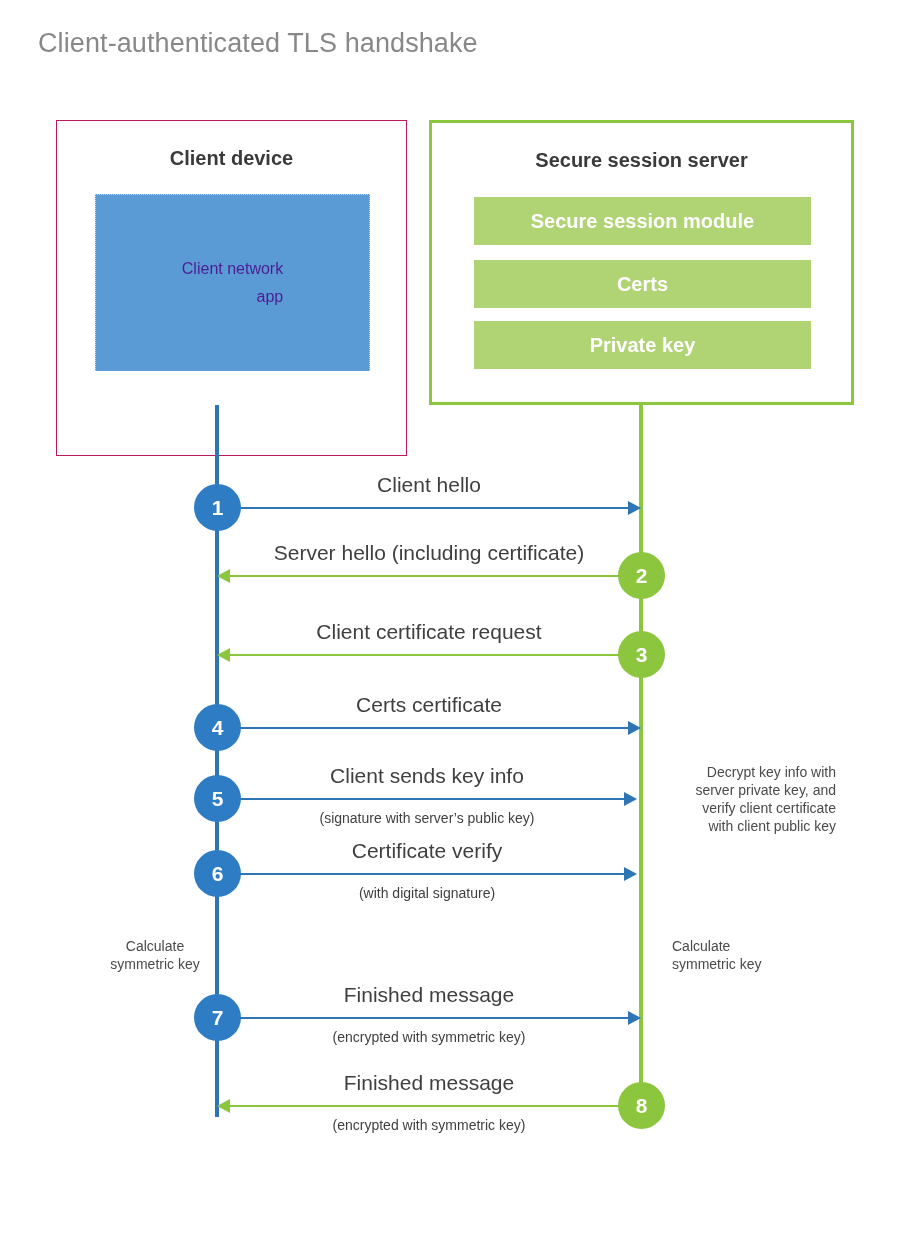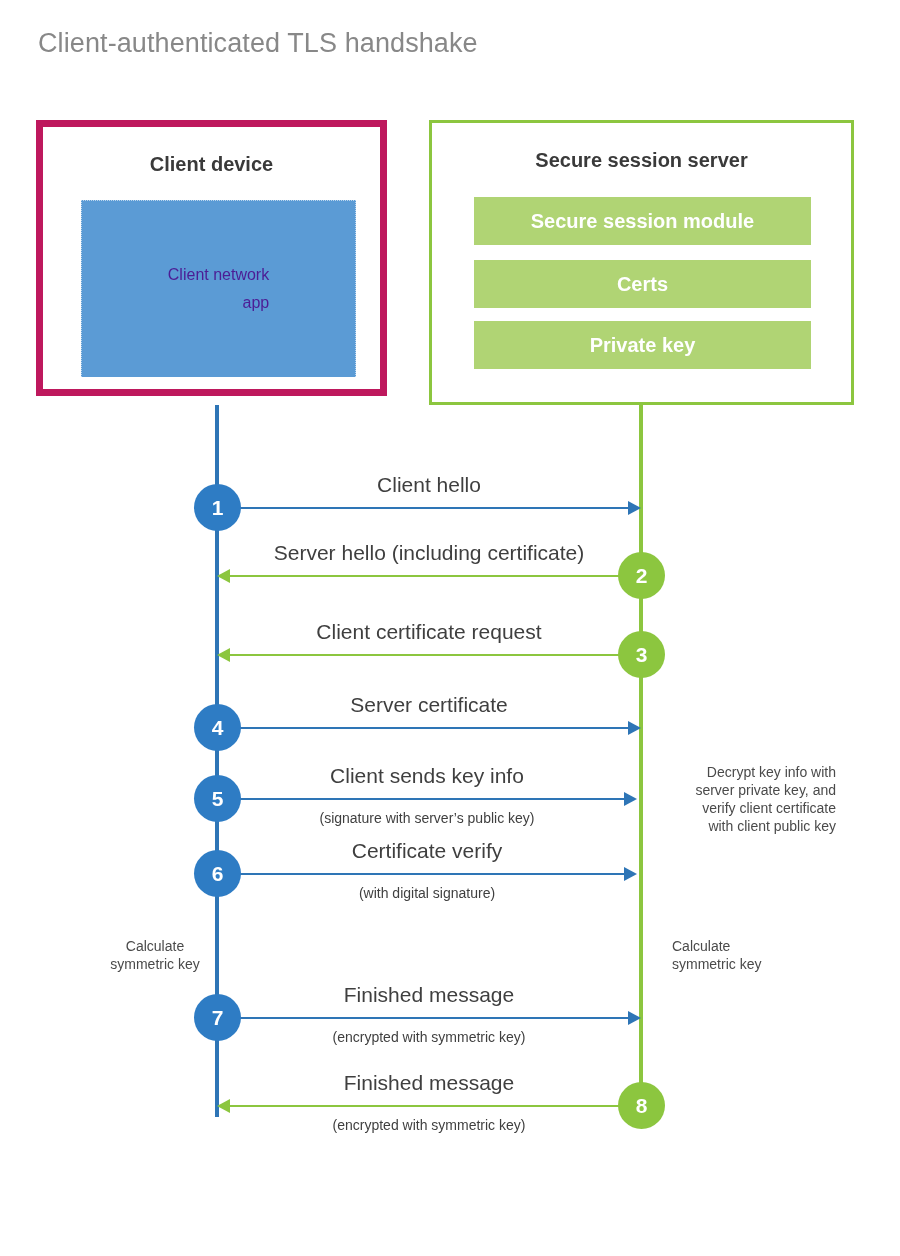--- a/index.html
+++ b/index.html
@@ -28,25 +28,25 @@
     white-space: nowrap;
   }
 
   
   .actor-box {
     position: absolute;
     background: #ffffff;
     box-sizing: border-box;
   }
   #client-box {
-    left: 36px;
+    left: 56px;
     top: 120px;
     width: 351px;
-    height: 276px;
-    border: 7px solid #be185d;
+    height: 336px;
+    border: 1px solid #be185d;
   }
   #server-box {
     left: 429px;
     top: 120px;
     width: 425px;
     height: 285px;
     border: 3px solid #8cc63f;
   }
   .actor-title {
     position: absolute;
@@ -256,21 +256,21 @@
 
 <div class="msg green" style="left:217px; top:654px; width:424px;">
   <div class="line" style="left:13px; width:411px;"></div>
   <div class="arrowhead left" style="left:0px;"></div>
   <div class="msg-label">Client certificate request</div>
 </div>
 
 <div class="msg blue" style="left:217px; top:727px; width:424px;">
   <div class="line" style="width:411px;"></div>
   <div class="arrowhead right" style="left:411px;"></div>
-  <div class="msg-label">Server certificate</div>
+  <div class="msg-label">Certs certificate</div>
 </div>
 
 <div class="msg blue" style="left:217px; top:798px; width:420px;">
   <div class="line" style="width:407px;"></div>
   <div class="arrowhead right" style="left:407px;"></div>
   <div class="msg-label">Client sends key info</div>
   <div class="msg-sublabel">(signature with server’s public key)</div>
 </div>
 
 <div class="msg blue" style="left:217px; top:873px; width:420px;">

